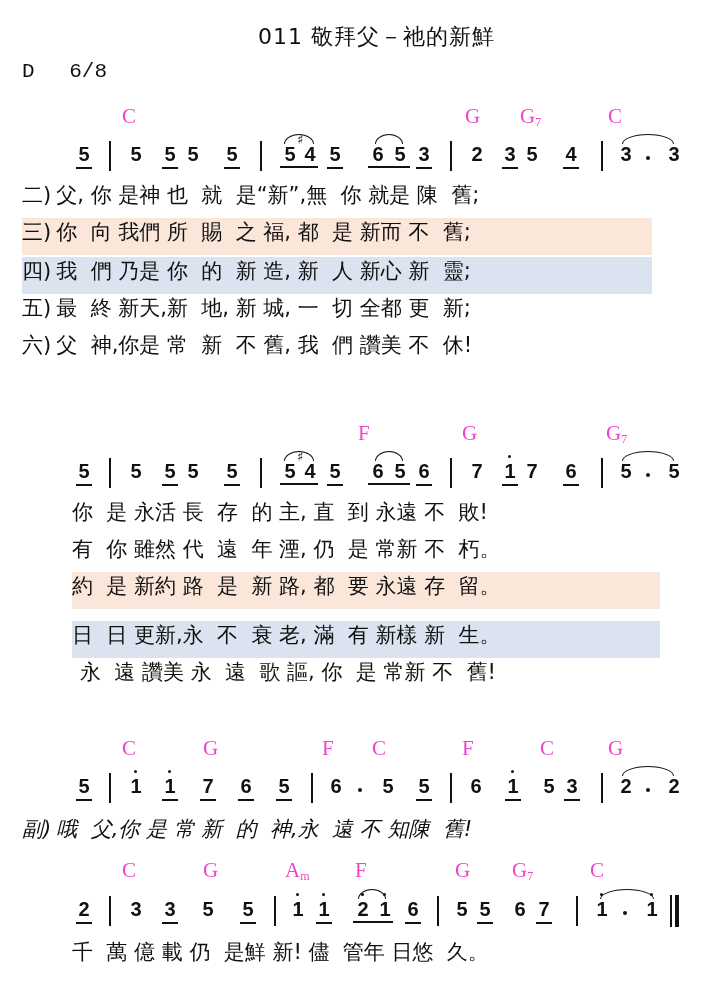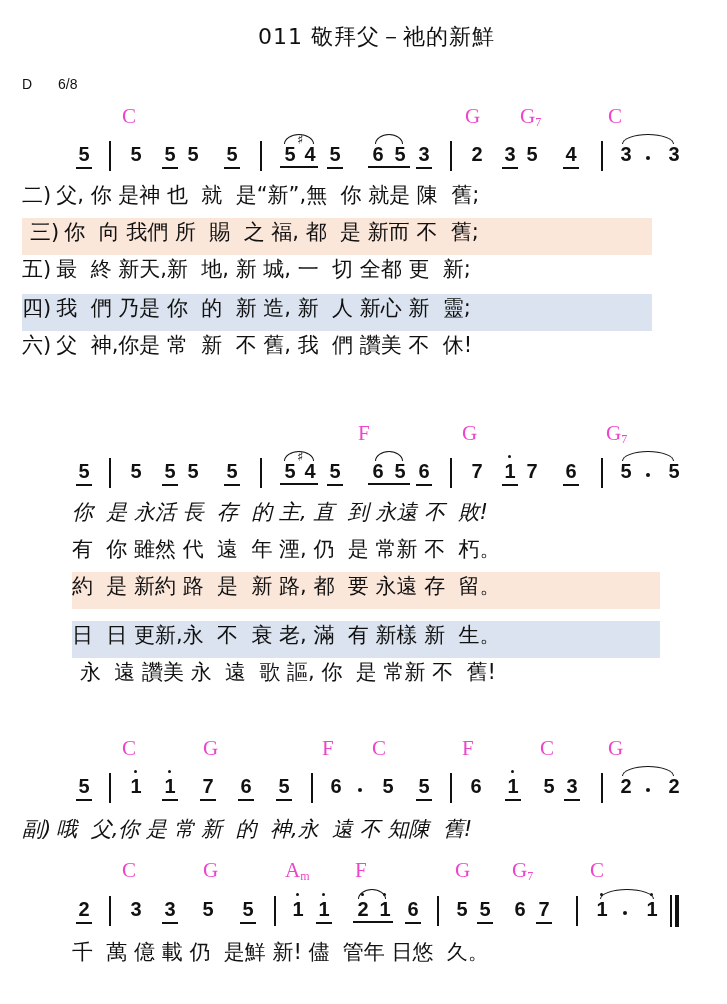--- a/index.html
+++ b/index.html
@@ -1,20 +1,20 @@
 <!DOCTYPE html>
 <html><head>
 <meta charset="utf-8">
 <style>
   html, body { margin:0; padding:0; background:#ffffff; }
   body { width:727px; height:1004px; position:relative; overflow:hidden;
          font-family:"DejaVu Sans", sans-serif; color:#111; }
   .abs { position:absolute; }
   .title { left:258px; top:22px; font-size:22px; letter-spacing:1px; white-space:nowrap; }
-  .key { left:22px; top:76px; font-family:Liberation Sans, sans-serif; font-size:14px; white-space:nowrap; }
+  .key { left:22px; top:60px; font-family:Liberation Mono, monospace; font-size:21px; white-space:nowrap; }
   .key span { margin-right:22px; }
   .chord { font-family:"Liberation Serif", serif; color:#ee44cc; font-size:21px; white-space:nowrap; }
   .chord sub { font-size:12px; vertical-align:-3px; }
   .note { font-family:"Liberation Sans", sans-serif; font-weight:bold; font-size:20px; text-align:center; width:16px; }
   .note.u { border-bottom:2px solid #111; padding-bottom:1px; }
   .note .hi { position:absolute; left:6px; top:-5px; width:3px; height:3px; background:#111; border-radius:50%; }
   .bar { width:2px; height:30px; background:#111; }
   .dbl { width:2px; height:32px; background:#111; }
   .dbl2 { width:4px; height:32px; background:#111; }
   .dot { width:4px; height:4px; background:#111; border-radius:50%; }
@@ -71,31 +71,31 @@
   <div class="abs note" style="left:618px;top:5px;">3</div>
   <div class="abs dot" style="left:646px;top:18px;"></div>
   <div class="abs note" style="left:666px;top:5px;">3</div>
 </div>
 
 <div class="abs" style="left:22px;top:181px;width:630px;">
   <div class="band" style="height:37px;">
     <span class="lyr">二)</span>
     <span class="lyr">父, 你 是神 也  就  是“新”,無  你 就是 陳  舊;</span>
   </div>
-  <div class="band band-o" style="height:37px;padding-left:8px;">
+  <div class="band band-o" style="height:37px;">
     <span class="lyr">三)</span>
     <span class="lyr">你  向 我們 所  賜  之 福, 都  是 新而 不  舊;</span>
-  </div>
-  <div class="band" style="height:37px;">
-    <span class="lyr">五)</span>
-    <span class="lyr">最  終 新天,新  地, 新 城, 一  切 全都 更  新;</span>
   </div>
   <div class="band band-b" style="height:37px;margin-top:2px;">
     <span class="lyr">四)</span>
     <span class="lyr">我  們 乃是 你  的  新 造, 新  人 新心 新  靈;</span>
+  </div>
+  <div class="band" style="height:37px;">
+    <span class="lyr">五)</span>
+    <span class="lyr">最  終 新天,新  地, 新 城, 一  切 全都 更  新;</span>
   </div>
   <div class="band" style="height:37px;">
     <span class="lyr">六)</span>
     <span class="lyr">父  神,你是 常  新  不 舊, 我  們 讚美 不  休!</span>
   </div>
 </div>
 
 <div class="abs" style="left:0;top:421px;width:727px;height:26px;" id="chords2">
     <div class="chord ch" style="left: 358px;">F</div>
     <div class="chord ch" style="left: 462px;">G</div>
@@ -127,21 +127,21 @@
   <div class="abs note" style="left:524px;top:5px;">7</div>
   <div class="abs note u" style="left:563px;top:5px;">6</div>
   <div class="abs bar" style="left:601px;top:3px;"></div>
   <div class="abs slur" style="left:622px;top:-4px;width:50px;"></div>
   <div class="abs note" style="left:618px;top:5px;">5</div>
   <div class="abs dot" style="left:646px;top:18px;"></div>
   <div class="abs note" style="left:666px;top:5px;">5</div>
 </div>
 
 <div class="abs" style="left:72px;top:498px;width:588px;">
-  <div class="band" style="height:37px;font-style:italic;">
+  <div class="band" style="height:37px;">
     <span class="lyr">你  是 永活 長  存  的 主, 直  到 永遠 不  敗!</span>
   </div>
   <div class="band" style="height:37px;">
     <span class="lyr">有  你 雖然 代  遠  年 湮, 仍  是 常新 不  朽。</span>
   </div>
   <div class="band band-o" style="height:37px;">
     <span class="lyr">約  是 新約 路  是  新 路, 都  要 永遠 存  留。</span>
   </div>
   <div class="band band-b" style="height:37px;margin-top:12px;">
     <span class="lyr">日  日 更新,永  不  衰 老, 滿  有 新樣 新  生。</span>

